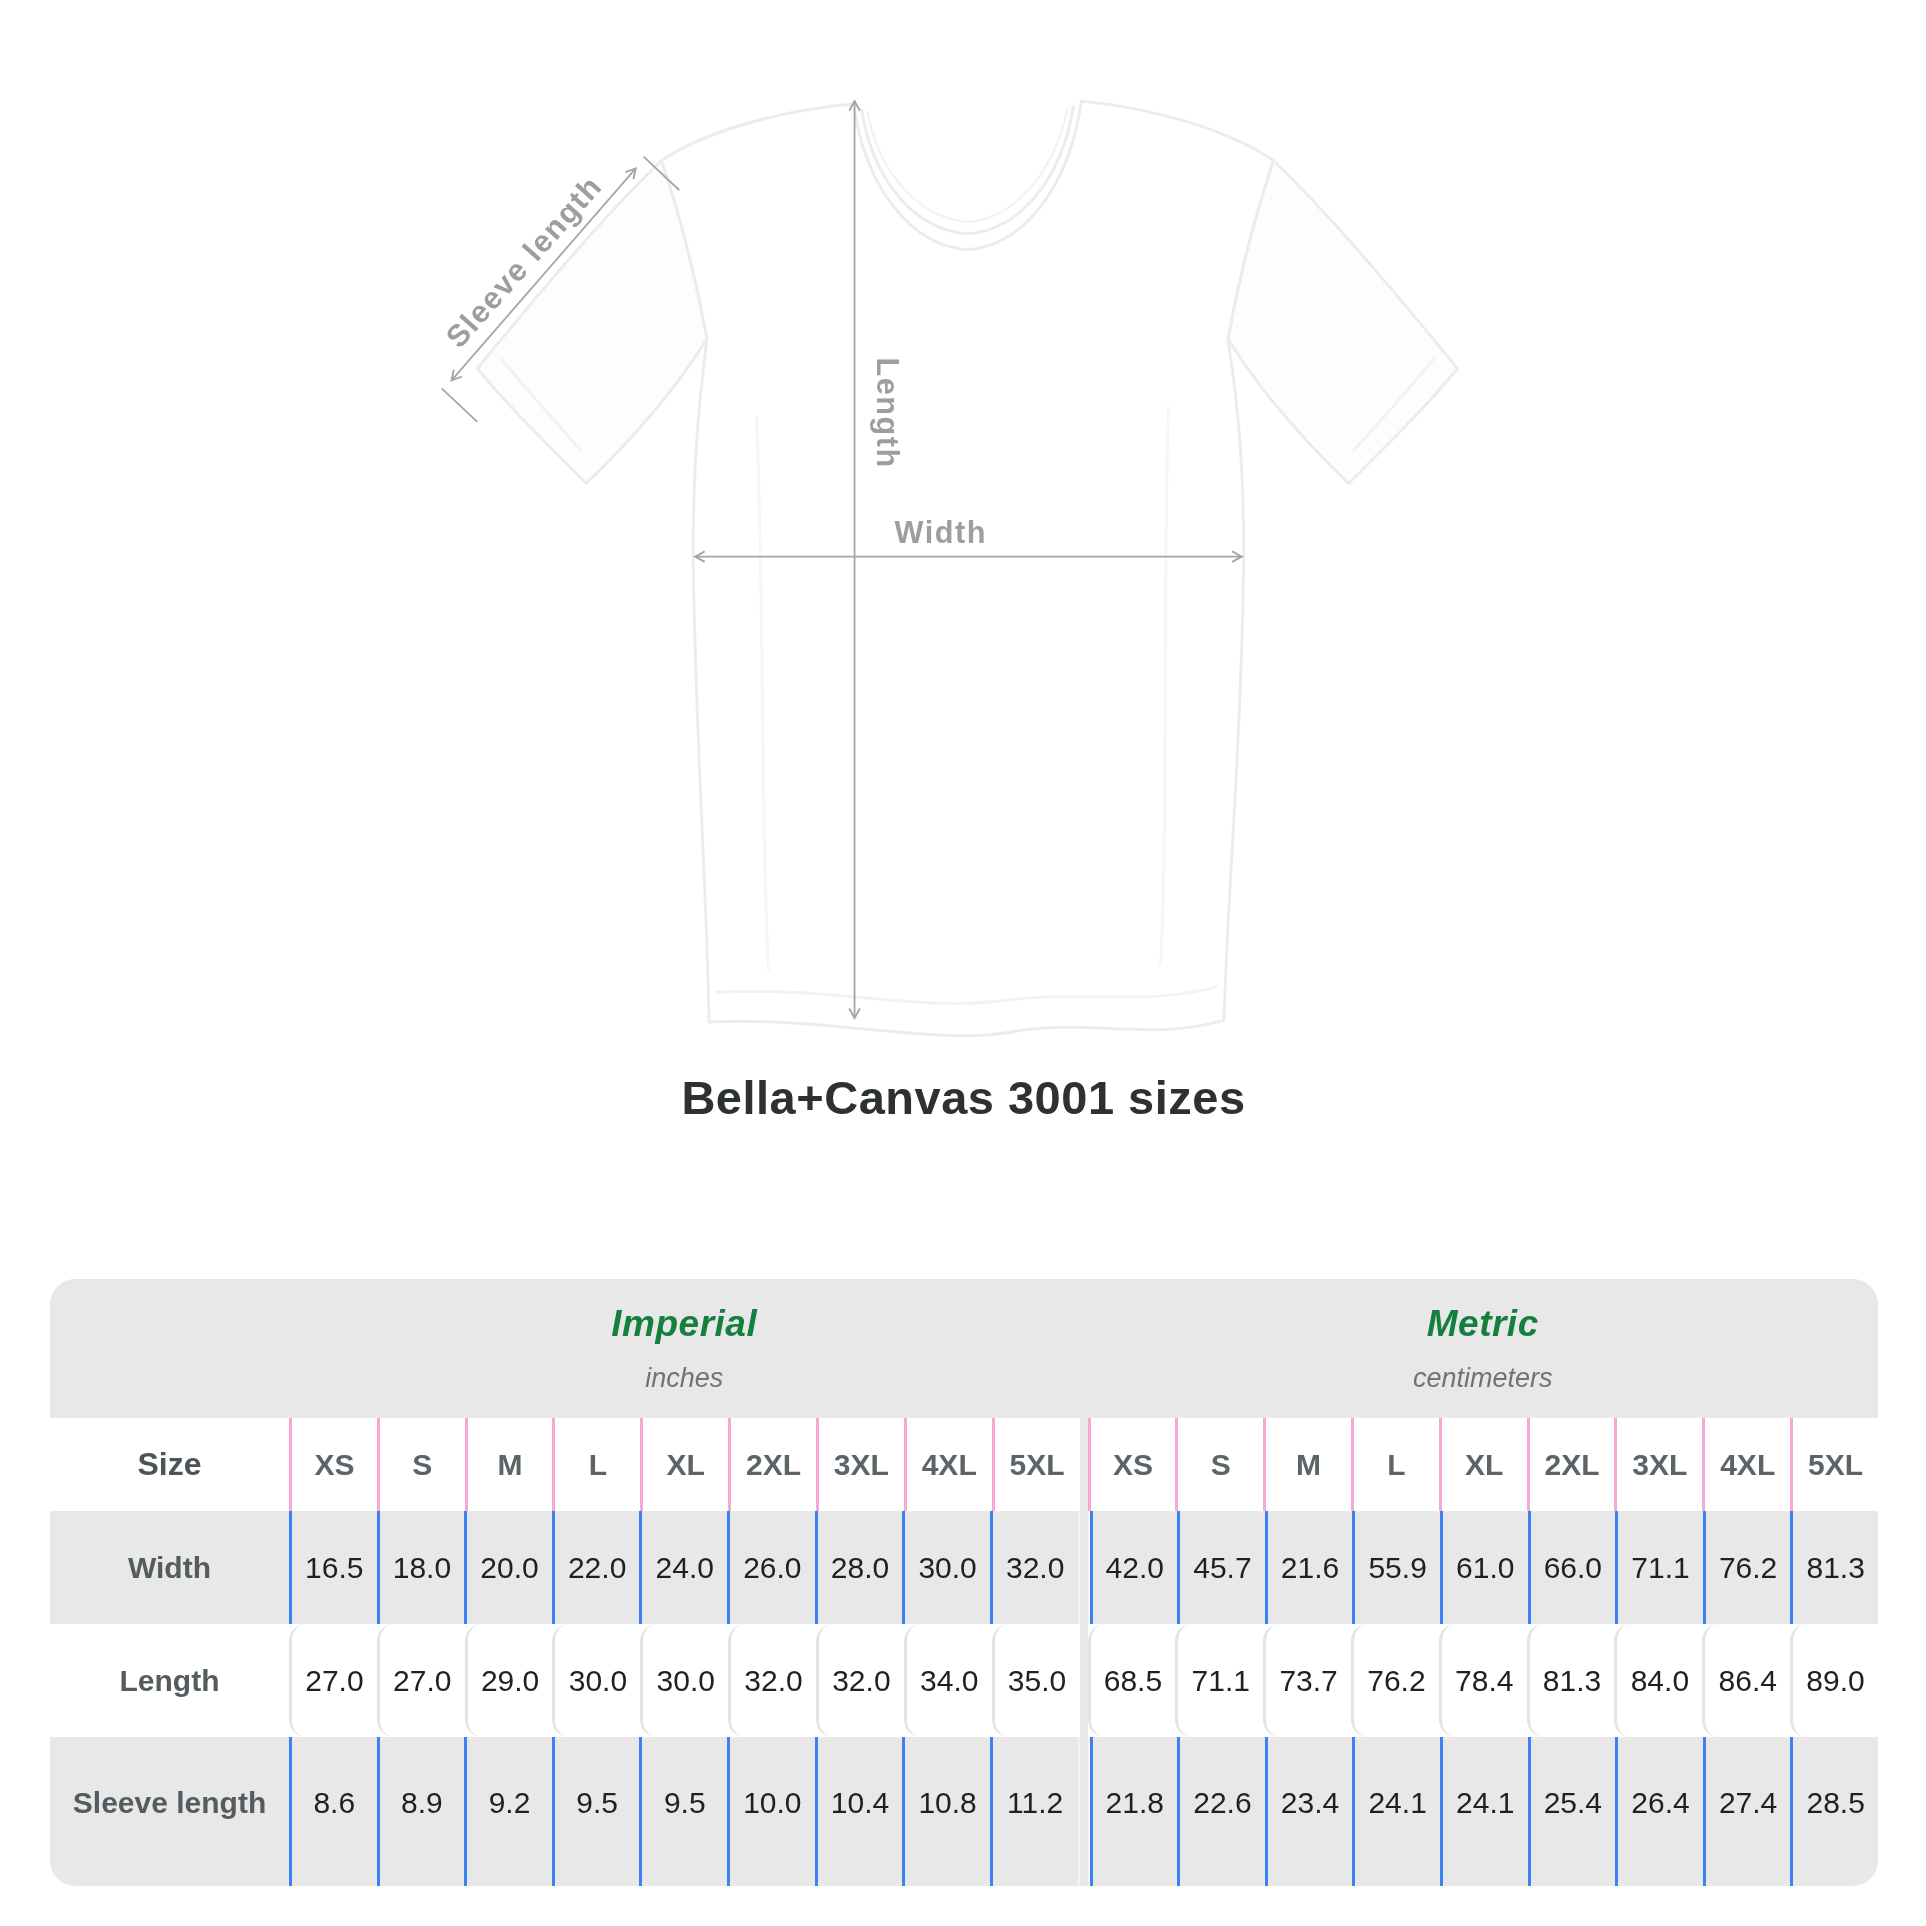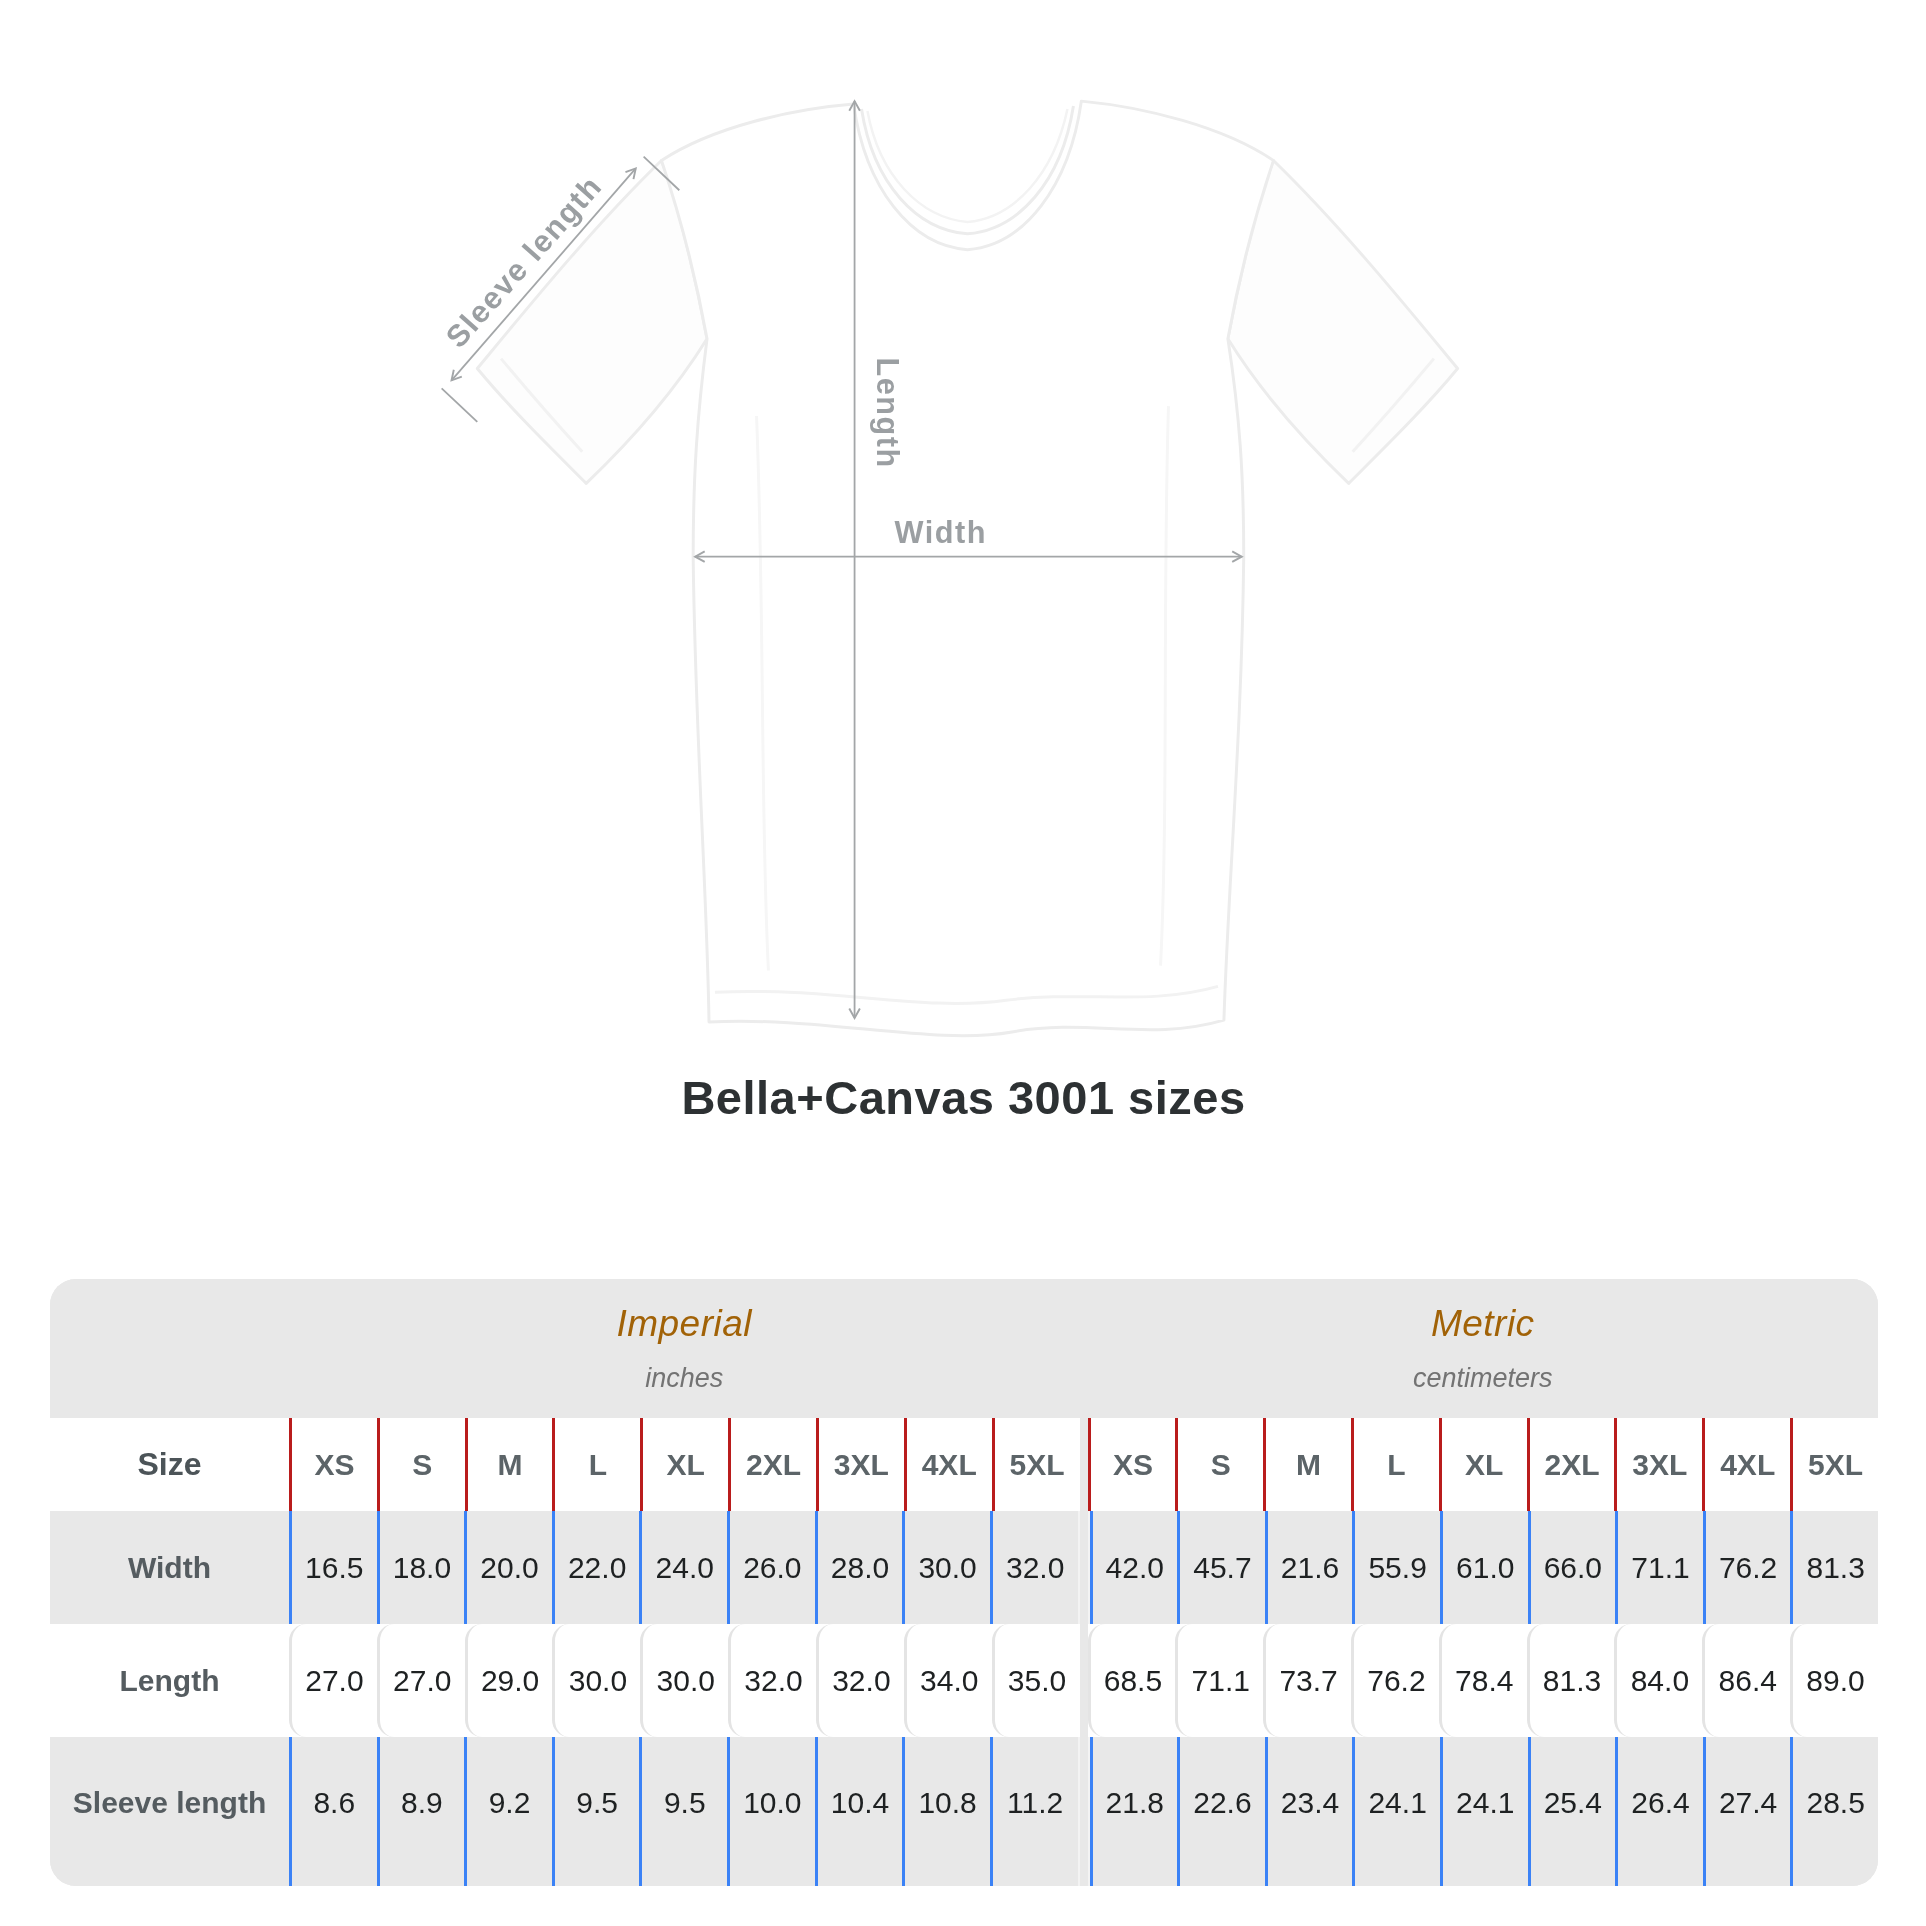--- a/index.html
+++ b/index.html
@@ -40,24 +40,24 @@
   }
   .zone{flex:18 1 0;display:flex;align-items:stretch;}
   .ggap{flex:0 0 8px;background:#e8e8e8;}
   .cell{
     flex:1 1 0;display:flex;align-items:center;justify-content:center;
     text-align:center;
   }
   .group-cell{
     flex:18 1 0;display:flex;flex-direction:column;align-items:center;justify-content:center;
   }
-  .group-title{font-size:37px;font-weight:normal;font-style:italic;color:#a16207;letter-spacing:0.5px;}
+  .group-title{font-size:37px;font-weight:bold;font-style:italic;color:#15803d;letter-spacing:0.5px;}
   .group-sub{font-size:27px;font-style:italic;color:#737373;margin-top:18px;}
   .size-row .label-col{font-size:32px;font-weight:bold;color:#4c5458;}
-  .size-row .cell{font-size:30px;font-weight:bold;color:#5c6468;border-left:3px solid #b91c1c;}
+  .size-row .cell{font-size:30px;font-weight:bold;color:#5c6468;border-left:3px solid #f9a8d4;}
   .data-row .label-col{font-size:30px;font-weight:bold;color:#555c60;}
   .data-row .cell{font-size:30px;font-weight:normal;color:#1e2122;}
   .data-row.white .cell{border-left:3px solid #e4e4e4;border-radius:17px;}
   .data-row.gray .cell{border-left:3px solid #3b82f6;}
   .data-row.gray .ggap{border-left:2px solid #f3f3f3;border-right:2px solid #f3f3f3;}
   .data-row.last .cell,.data-row.last .label-col{padding-bottom:18px;}
 </style>
 </head>
 <body>
 

